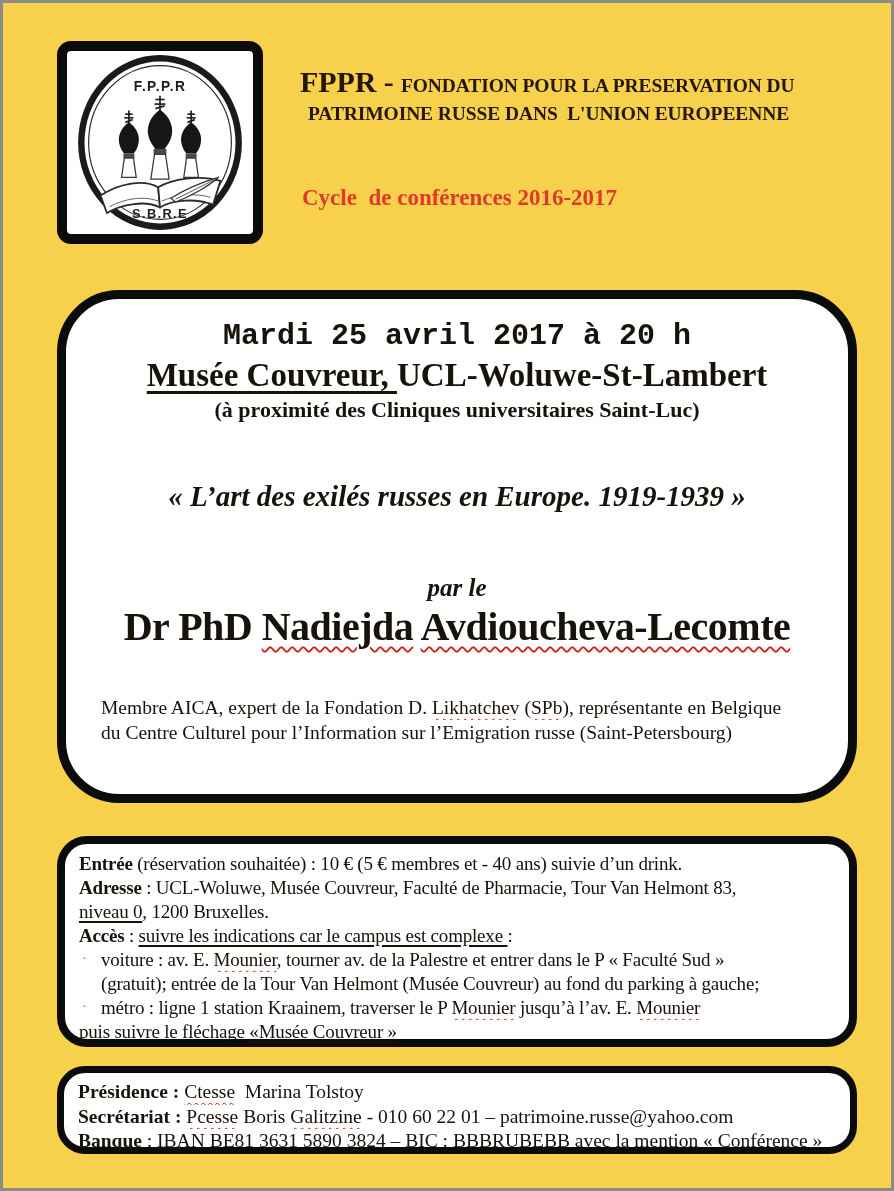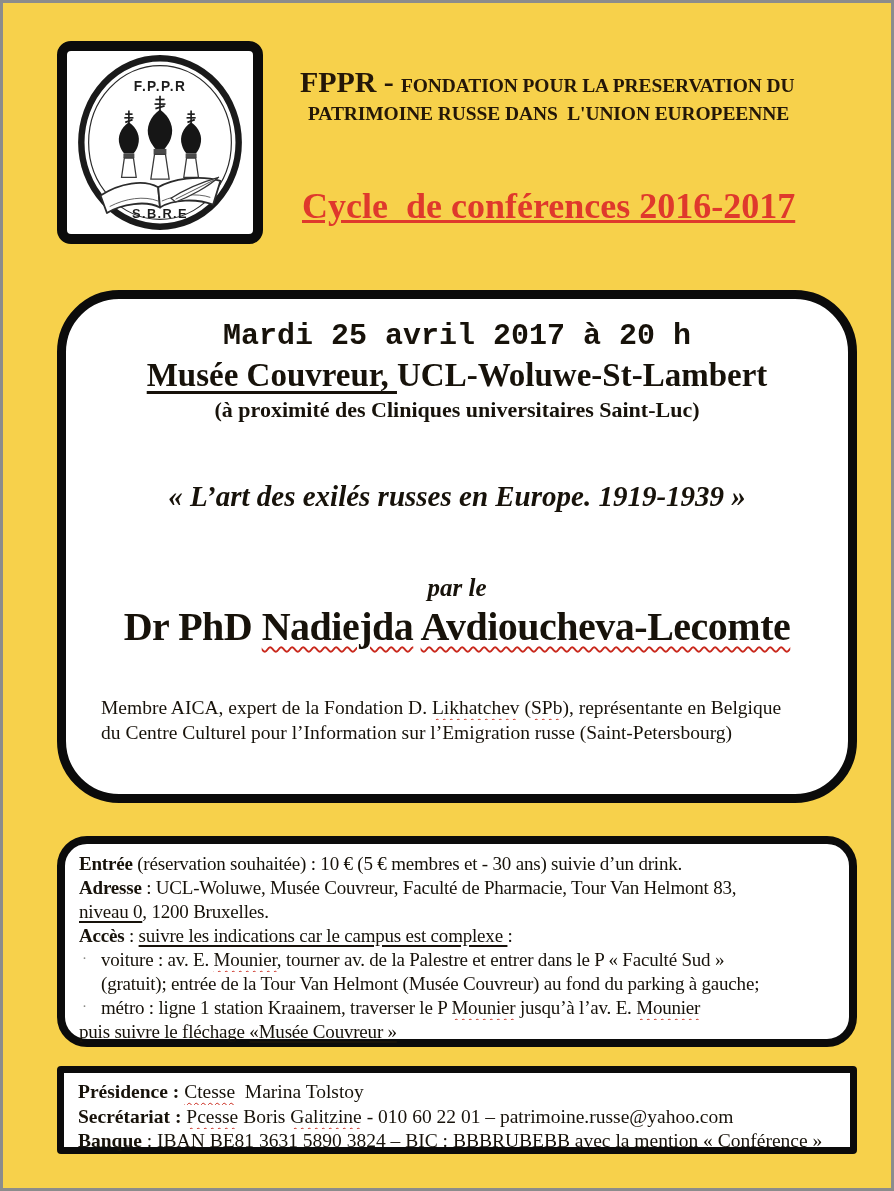--- a/index.html
+++ b/index.html
@@ -26,24 +26,23 @@
   }
   .logo-box svg { display:block; width:100%; height:100%; }
 
   .org-block { left:297px; top:62px; width:580px; color:var(--header-ink,#241708); font-weight:bold; }
   .org-line1 { font-size:19.5px; letter-spacing:-0.1px; white-space:nowrap; }
   .org-abbr  { font-size:30px; }
   .org-line2 { font-size:19.5px; margin-top:4px; padding-left:8px; letter-spacing:-0.1px; white-space:nowrap; }
 
   .cycle {
     left:299px; top:182px;
-    font-size:36px; font-weight:bold;
+    font-size:23px; font-weight:bold;
     color:var(--accent-red,#DF392C);
     white-space:nowrap;
-    text-decoration:underline;
   }
 
   
   .event-box {
     left:54px; top:287px; width:800px; height:513px;
     background:#fff;
     border:9px solid var(--box-border,#0b0b0b);
     border-radius:62px;
     box-sizing:border-box;
     text-align:center;
@@ -76,21 +75,21 @@
   .info-box .line { white-space:nowrap; overflow:hidden; }
   .bullet-line { position:relative; padding-left:22px; }
   .bullet-line .bullet { position:absolute; left:3px; top:-2px; color:#8a8a86; font-size:15px; }
   .cont-line { padding-left:22px; }
 
   
   .contact-box {
     left:54px; top:1063px; width:800px; height:88px;
     background:#fff;
     border:7px solid var(--box-border,#0b0b0b);
-    border-radius:4px;
+    border-radius:28px;
     box-sizing:border-box;
     padding:7px 14px;
     font-size:19.5px; line-height:24.5px;
   }
   .contact-box .line { white-space:nowrap; overflow:hidden; }
 
   
   b { font-weight:bold; }
   .u {
     text-decoration:underline;
@@ -174,21 +173,21 @@
     <div class="event-quote">« L’art des exilés russes en Europe. 1919-1939 »</div>
     <div class="event-by">par le</div>
     <div class="event-speaker"><span>Dr PhD </span><span class="sq sq-big">Nadiejda</span><span> </span><span class="sq sq-big">Avdioucheva-Lecomte</span></div>
     <div class="event-bio">
       <div class="bio-line"><span>Membre AICA, expert de la Fondation D. </span><span class="sq">Likhatchev</span><span> (</span><span class="sq">SPb</span><span>), représentante en Belgique</span></div>
       <div class="bio-line">du Centre Culturel pour l’Information sur l’Emigration russe (Saint-Petersbourg)</div>
     </div>
   </div>
 
   <div class="abs info-box">
-    <div class="line"><b>Entrée</b><span> (réservation souhaitée) : 10 € (5 € membres et - 30 ans) suivie d’un drink.</span></div>
+    <div class="line"><b>Entrée</b><span> (réservation souhaitée) : 10 € (5 € membres et - 40 ans) suivie d’un drink.</span></div>
     <div class="line"><b>Adresse</b><span> : UCL-Woluwe, Musée Couvreur, Faculté de Pharmacie, Tour Van Helmont 83,</span></div>
     <div class="line"><span class="u">niveau 0</span><span>, 1200 Bruxelles.</span></div>
     <div class="line"><b>Accès</b><span> : </span><span class="u">suivre les indications car le campus est complexe </span><span>:</span></div>
     <div class="line bullet-line"><span class="bullet">·</span><span>voiture : av. E. </span><span class="sq">Mounier</span><span>, tourner av. de la Palestre et entrer dans le P « Faculté Sud »</span></div>
     <div class="line cont-line">(gratuit); entrée de la Tour Van Helmont (Musée Couvreur) au fond du parking à gauche;</div>
     <div class="line bullet-line"><span class="bullet">·</span><span>métro : ligne 1 station Kraainem, traverser le P </span><span class="sq">Mounier</span><span> jusqu’à l’av. E. </span><span class="sq">Mounier</span></div>
     <div class="line"><span>puis suivre le fléchage </span><span class="u">«Musée Couvreur »</span></div>
   </div>
 
   <div class="abs contact-box">

